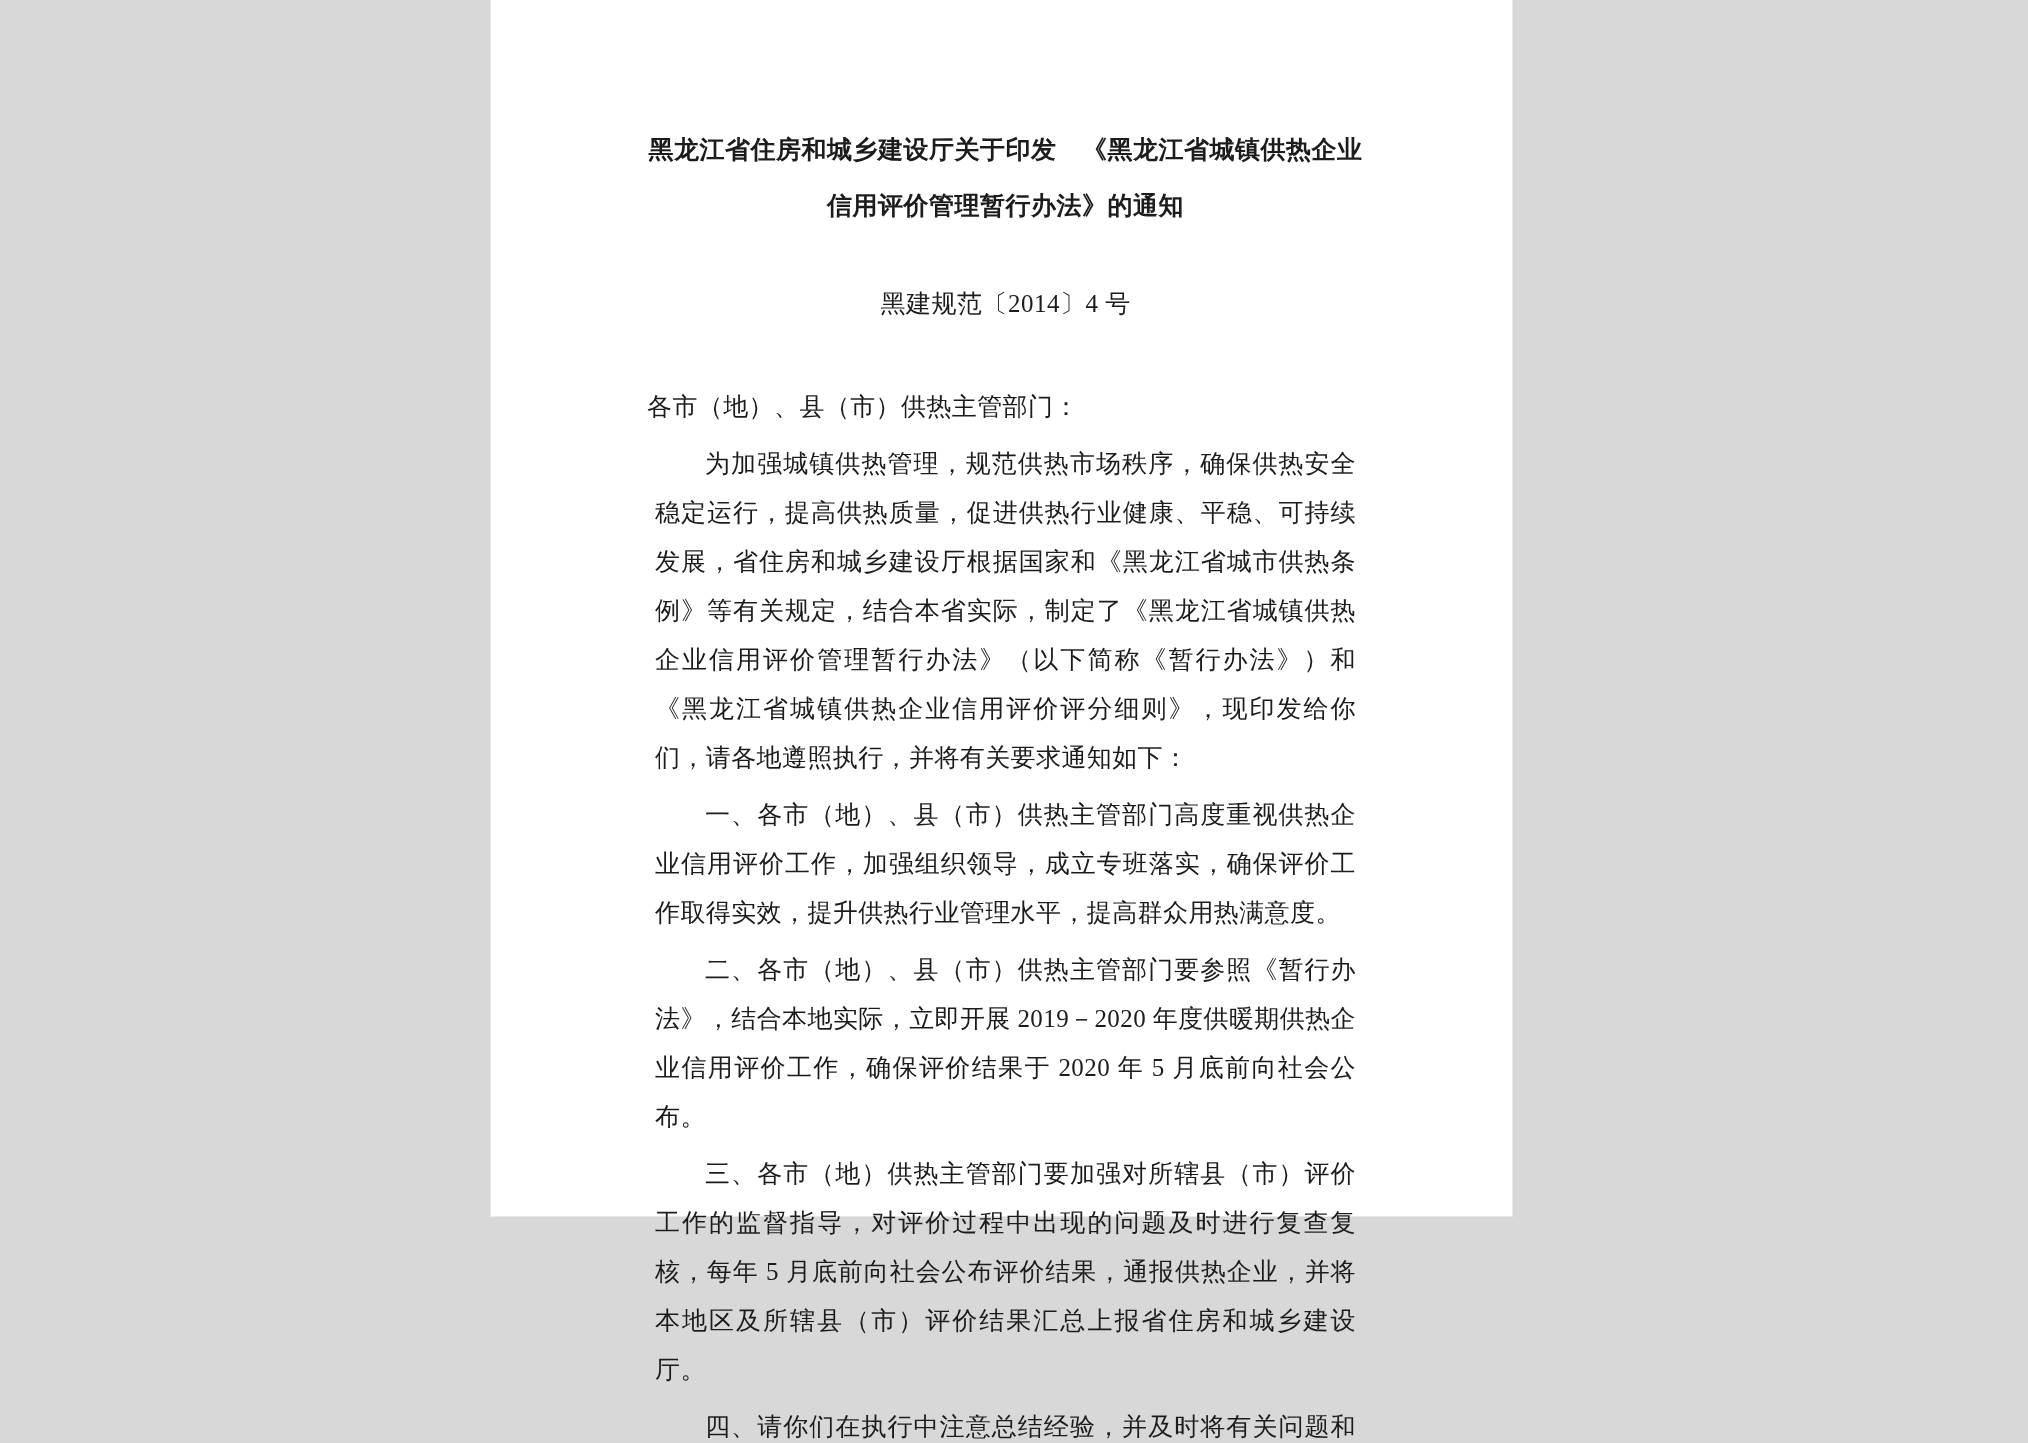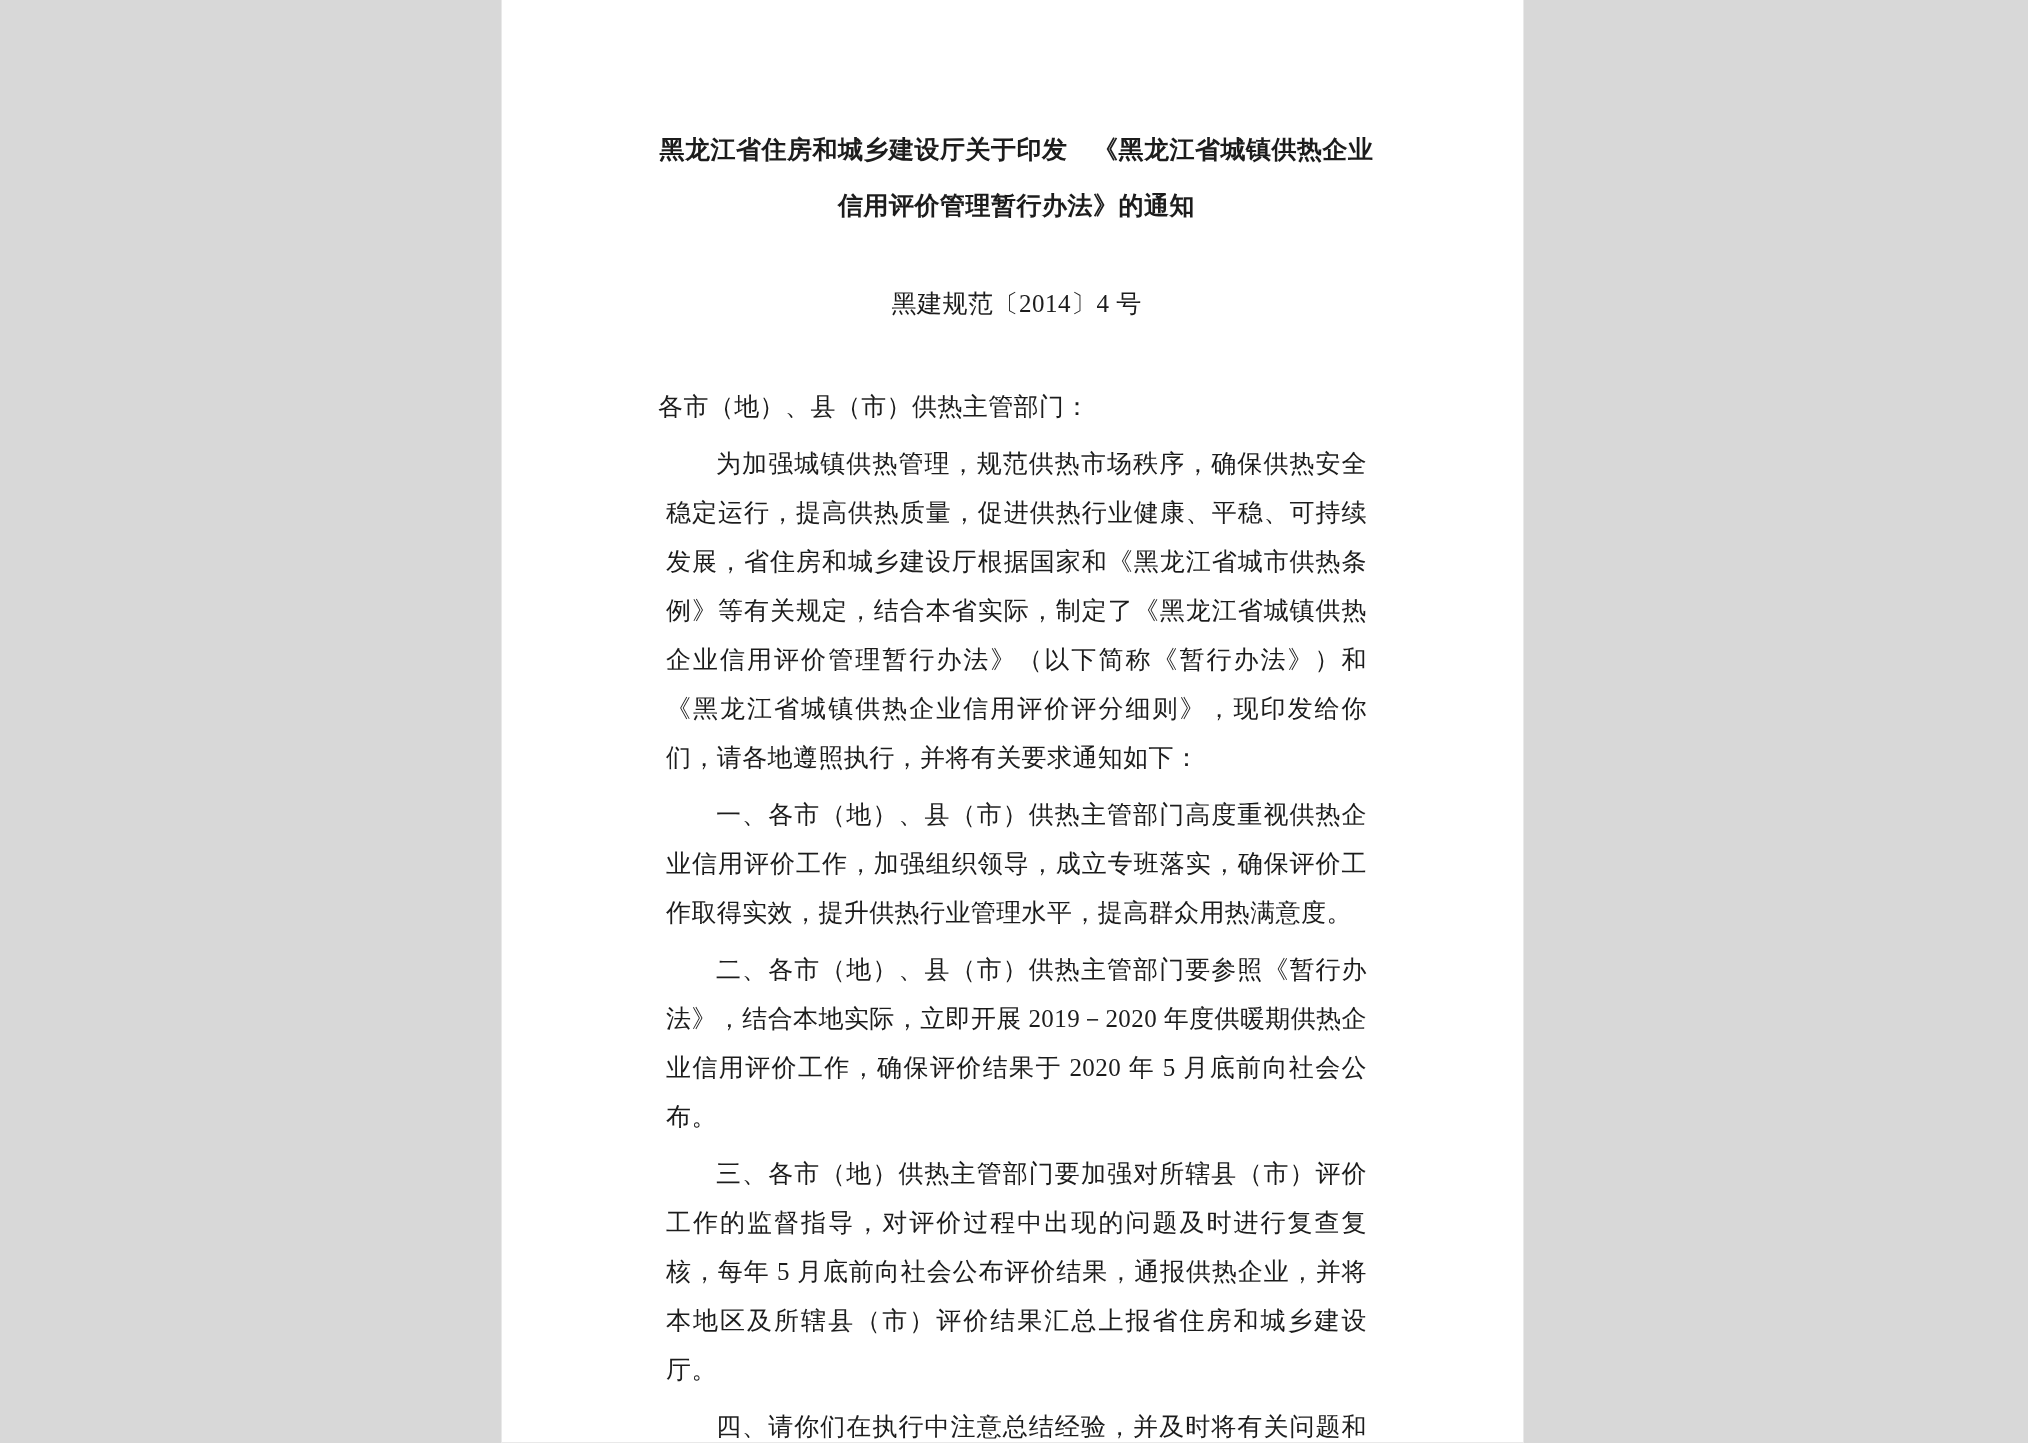--- a/index.html
+++ b/index.html
@@ -10,24 +10,24 @@
     width: 2028px;
     height: 1443px;
     background: var(--canvas-bg, #d8d8d8);
     overflow: hidden;
     position: relative;
     font-family: "Liberation Serif", "DejaVu Serif", serif;
     color: var(--text-color, #1c1c1c);
   }
   .page {
     position: absolute;
-    left: 502px;
+    left: 491px;
     top: 0;
     width: 1021px;
-    height: 1442px;
+    height: 1216px;
     background: var(--page-bg, #ffffff);
     box-shadow: 0 0 0 1px #e9e9e9;
     box-sizing: border-box;
   }
   .content {
     padding: 122px 148px 0 156px;
   }
   .title-block {
     text-align: center;
   }

